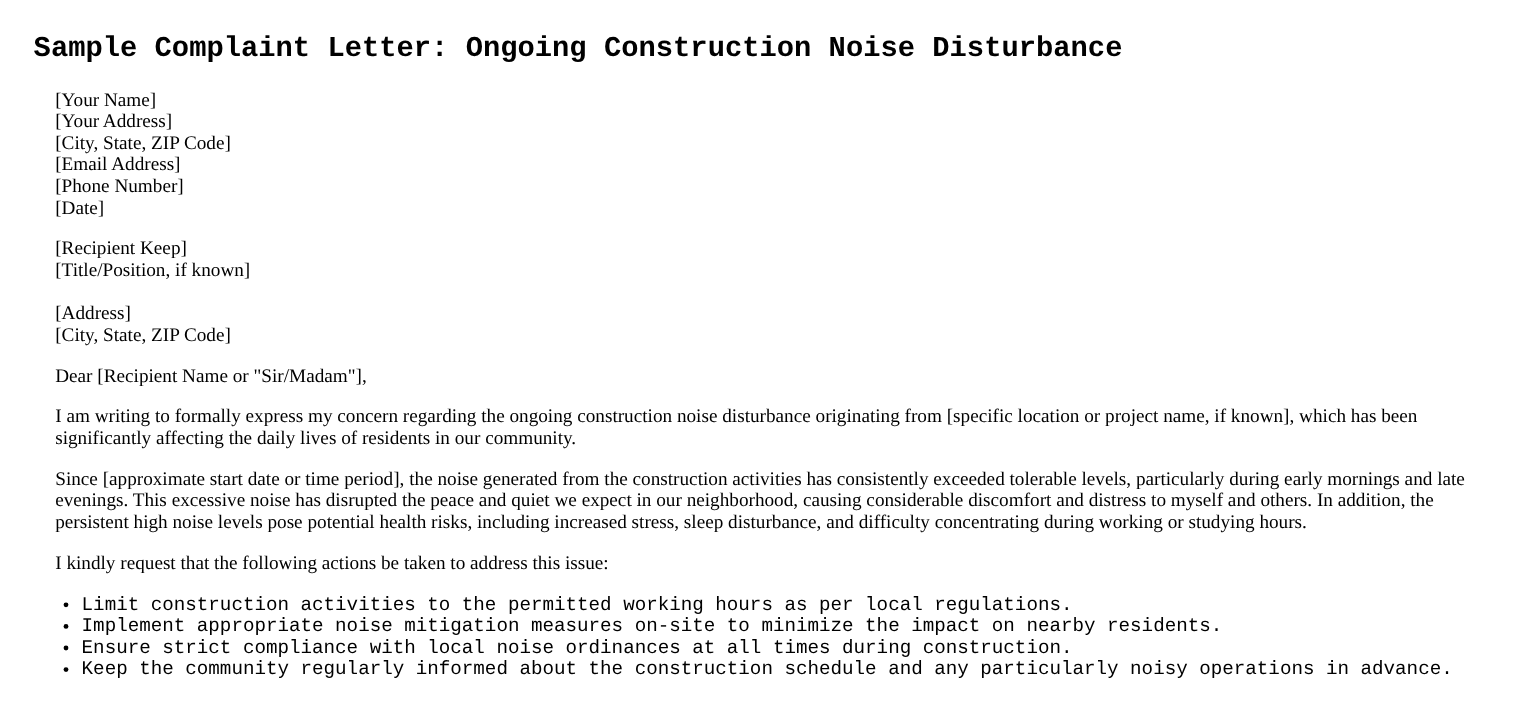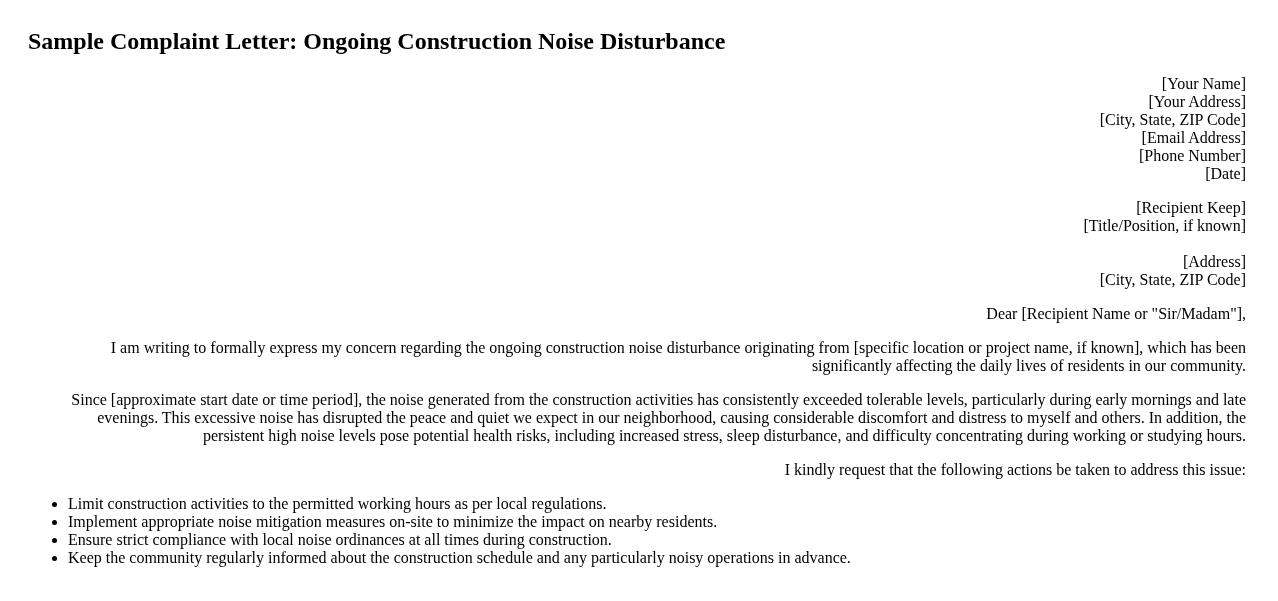--- a/index.html
+++ b/index.html
@@ -10,34 +10,35 @@
     margin: 8px 28px;
     font-family: "Liberation Serif", "DejaVu Serif", serif;
     font-size: 16px;
     line-height: normal;
     width: 1222px;
   }
   h2.doc-title {
     font-size: 24px;
     font-weight: bold;
     margin: 20px 0;
+    font-family: Liberation Mono, monospace;
   }
   p {
-    margin: 16px 4px;
-    text-align: right;
+    margin: 16px 18px;
   }
   .subject-text {
     font-weight: bold;
   }
   ul.request-list {
     margin: 16px 0;
     padding-left: 40px;
   }
   ul.request-list li {
     margin: 0;
+    font-family: Liberation Mono, monospace;
   }
 </style>
 </head>
 <body>
 
 <div>
 
   <h2 class="doc-title">Sample Complaint Letter: Ongoing Construction Noise Disturbance</h2>
 
   <p>

